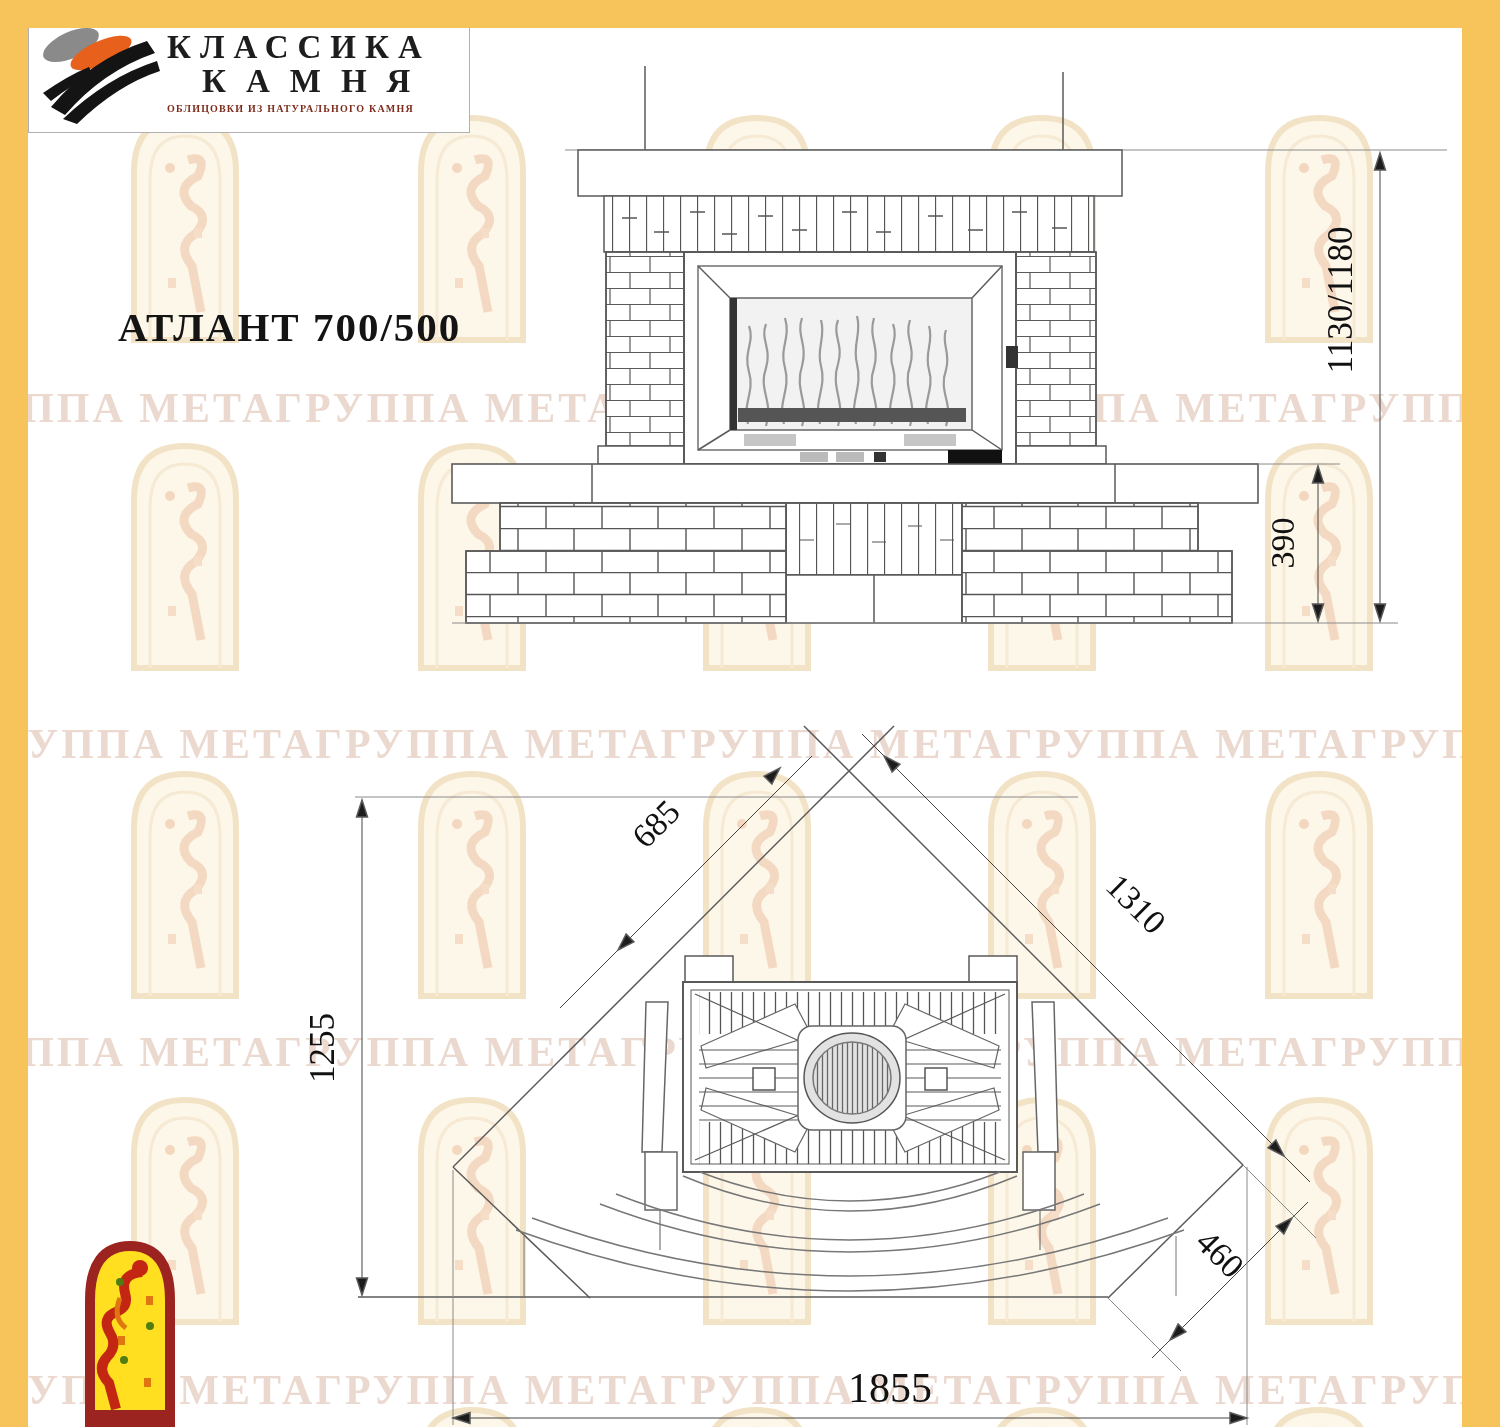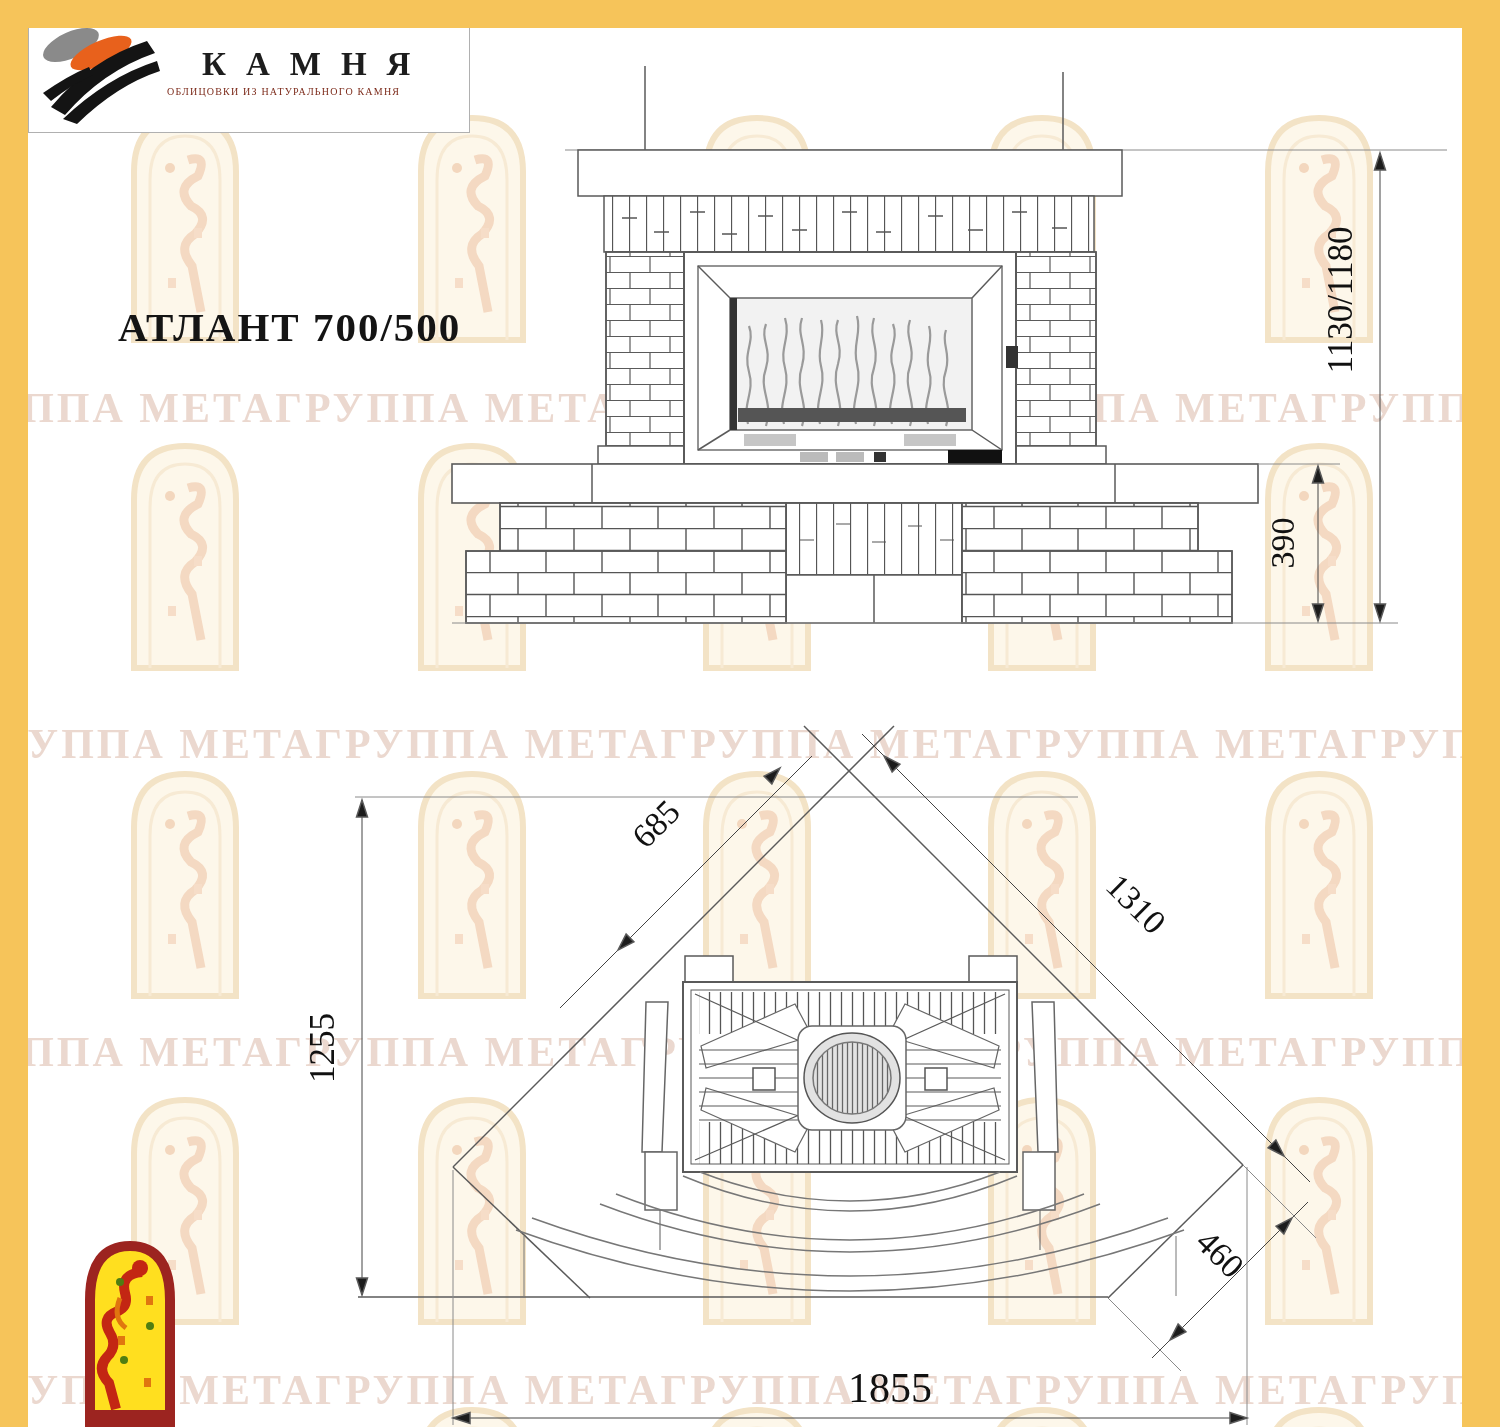--- a/index.html
+++ b/index.html
@@ -11,21 +11,21 @@
           letter-spacing:3px;color:rgba(196,142,114,0.34);}
   
   .drawing{position:absolute;left:0;top:0;z-index:3;}
   
   .logo-box{position:absolute;left:28px;top:8px;width:440px;height:123px;background:#fff;
             border:1px solid #b0b0b0;z-index:4;display:flex;align-items:center;}
   .logo-brush{flex:0 0 138px;height:112px;}
   .logo-text{flex:1;padding-top:4px;line-height:1.02;color:#1d1d1d;}
   .logo-line1{font-size:33px;font-weight:bold;letter-spacing:9px;}
   .logo-line2{font-size:33px;font-weight:bold;letter-spacing:20px;margin-left:35px;}
-  .logo-tagline{font-size:10px;letter-spacing:1.2px;color:#7d2c1c;margin-top:5px;font-weight:normal;}
+  .logo-tagline{font-size:10px;letter-spacing:1.2px;color:#7d2c1c;margin-top:5px;font-weight:bold;}
   .page-title{position:absolute;left:118px;top:303px;z-index:4;font-size:41px;font-weight:bold;
               letter-spacing:2px;color:#141414;}
   
   .emblem{position:absolute;left:82px;top:1238px;z-index:4;}
   
   .band{position:absolute;background:#f6c45a;z-index:6;}
   .band-top{left:0;top:0;width:1500px;height:28px;}
   .band-left{left:0;top:0;width:28px;height:1427px;}
   .band-right{left:1462px;top:0;width:38px;height:1427px;}
   svg text{fill:#111;font-family:"Liberation Serif","DejaVu Serif",serif;}
@@ -288,20 +288,21 @@
 
   <div class="logo-box">
     <svg class="logo-brush" viewBox="0 0 138 112">
       <ellipse cx="42" cy="30" rx="30" ry="13" fill="#8a8a8a" transform="rotate(-24 42 30)"></ellipse>
       <ellipse cx="72" cy="38" rx="33" ry="12" fill="#e8611c" transform="rotate(-24 72 38)"></ellipse>
       <path d="M22,92 Q62,44 118,26 L126,38 Q74,56 36,100 Z" fill="#141414"></path>
       <path d="M34,104 Q78,62 128,46 L131,56 Q88,70 48,109 Z" fill="#141414"></path>
       <path d="M14,78 Q40,60 60,52 L64,60 Q42,70 22,86 Z" fill="#141414"></path>
     </svg>
     <div class="logo-text">
+      <div class="logo-line1">КЛАССИКА</div>
       <div class="logo-line2">КАМНЯ</div>
       <div class="logo-tagline">ОБЛИЦОВКИ ИЗ НАТУРАЛЬНОГО КАМНЯ</div>
     </div>
   </div>
 
   <div class="page-title">АТЛАНТ 700/500</div>
 
   <svg class="emblem" width="96" height="189" viewBox="0 0 96 189">
     <path d="M8,189 L8,62 Q8,8 48,8 Q88,8 88,62 L88,189 Z" fill="#ffdf1f" stroke="#9c2420" stroke-width="10"></path>
     <rect x="8" y="172" width="80" height="17" fill="#9c2420"></rect>

